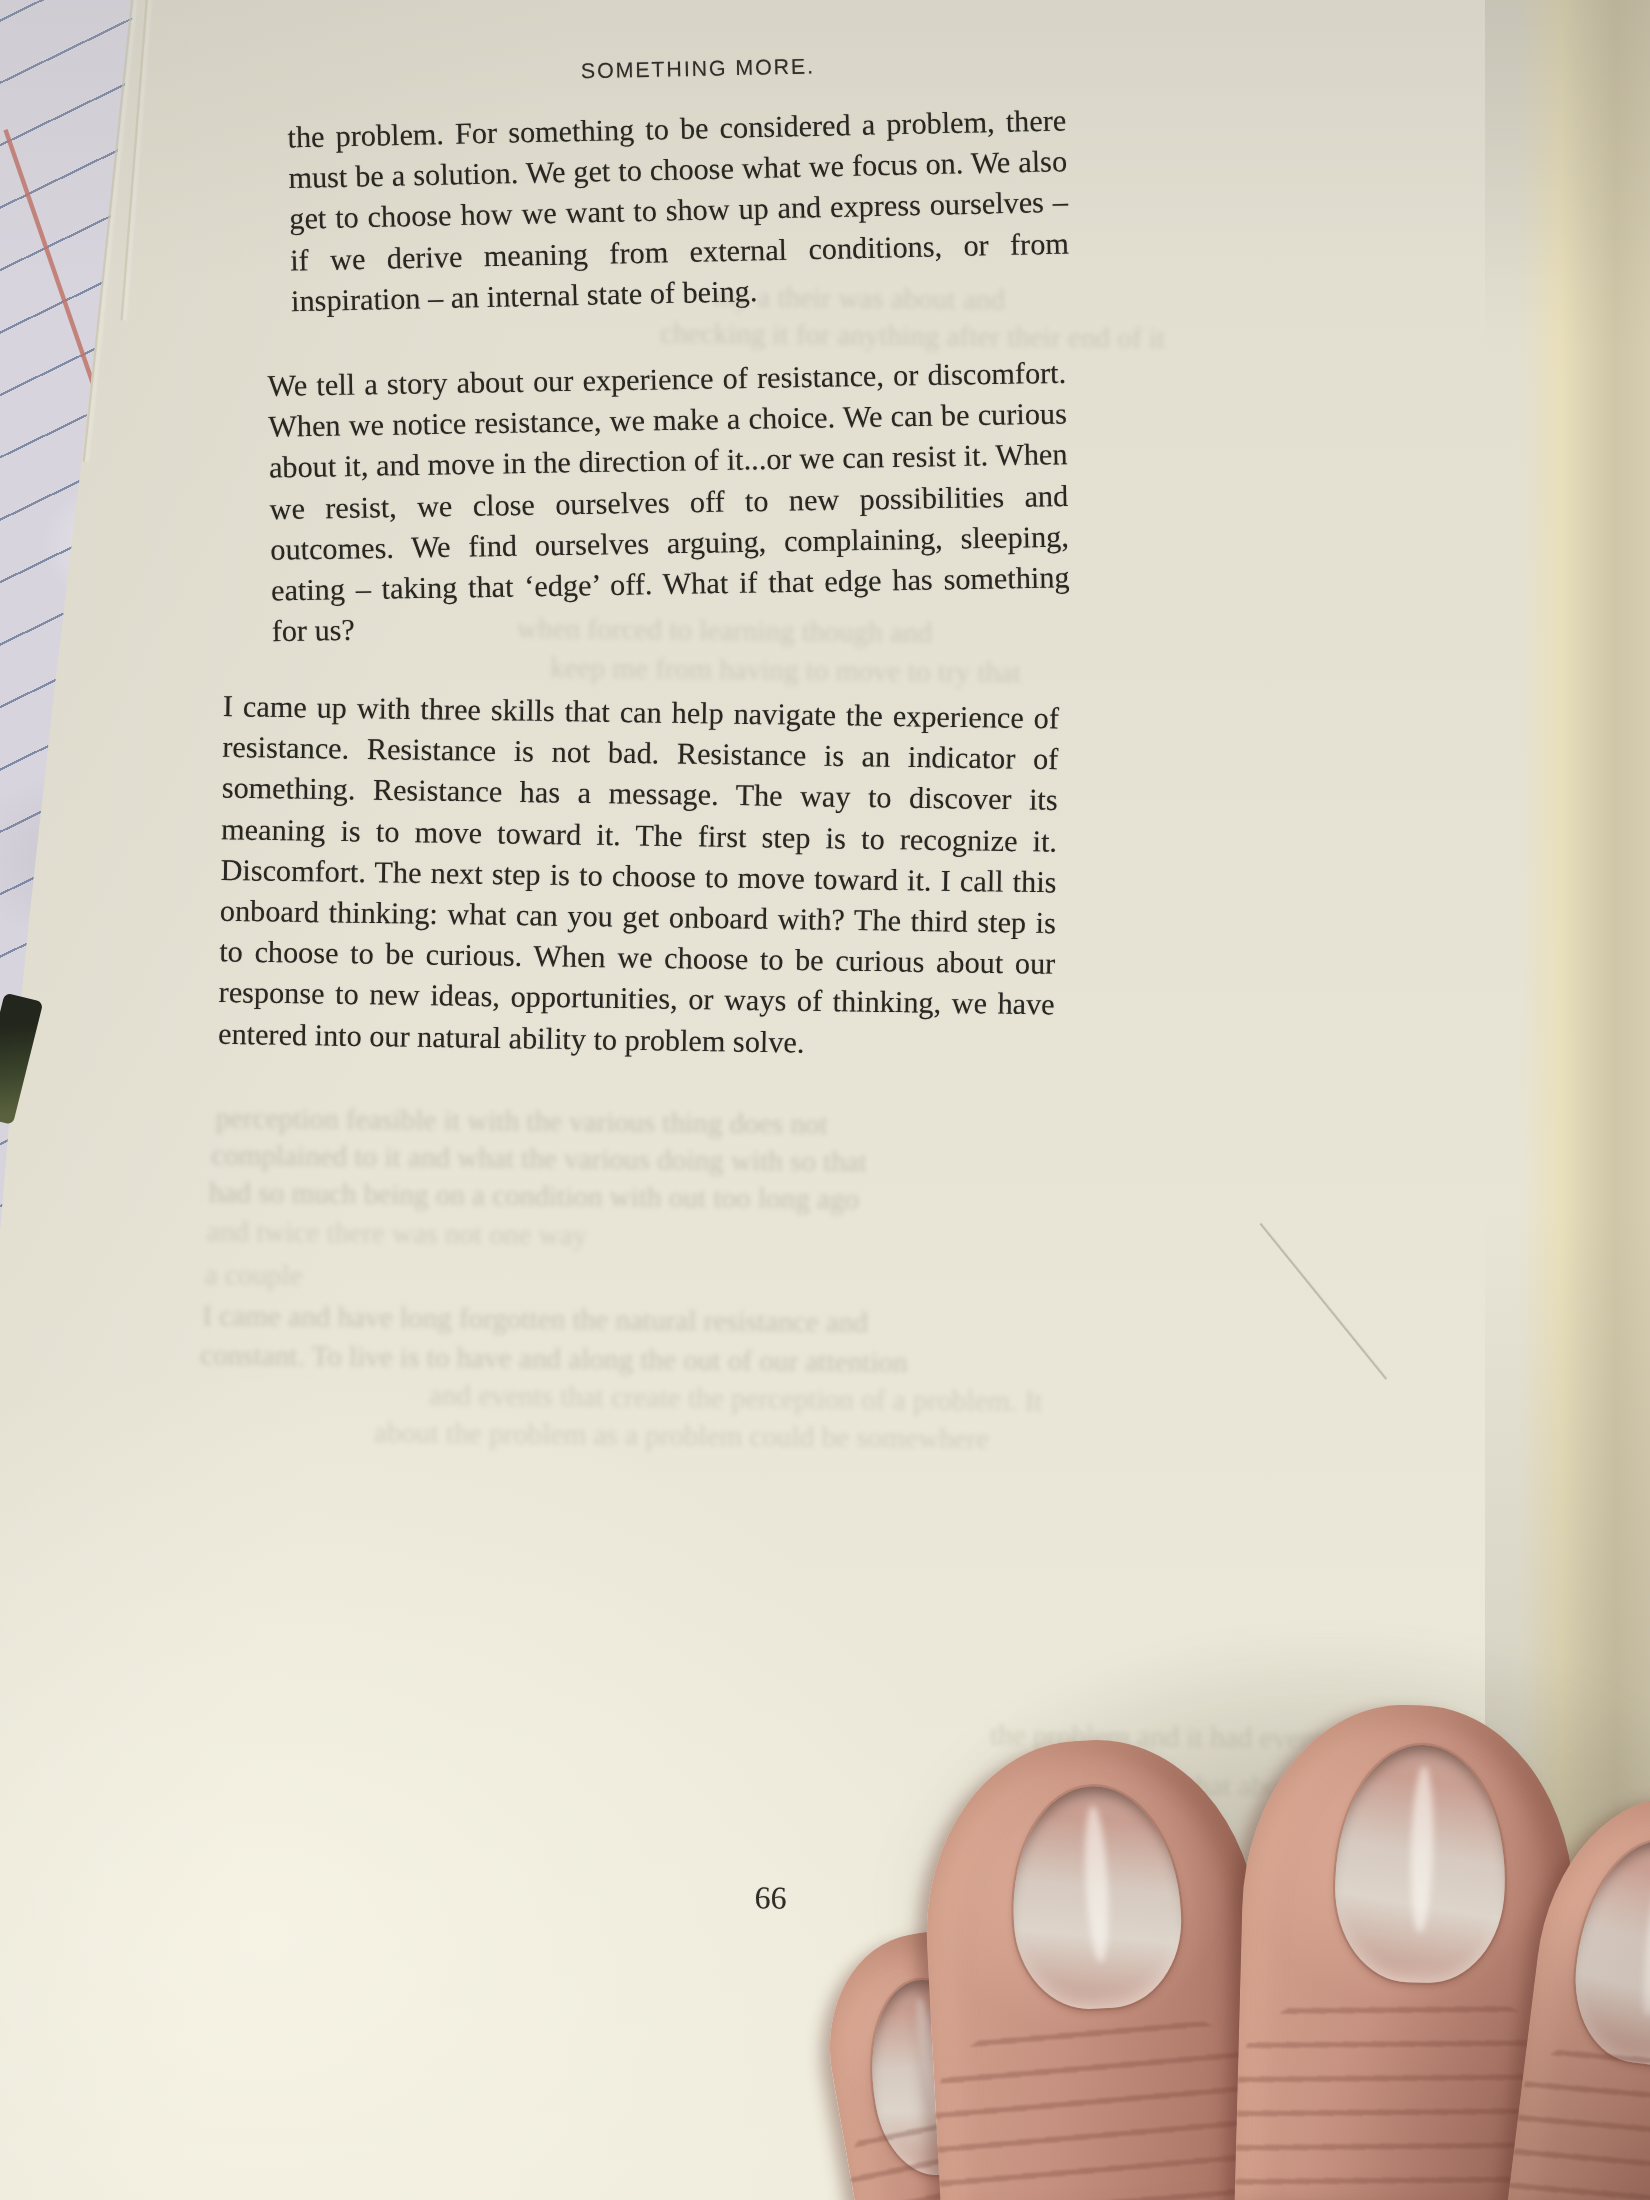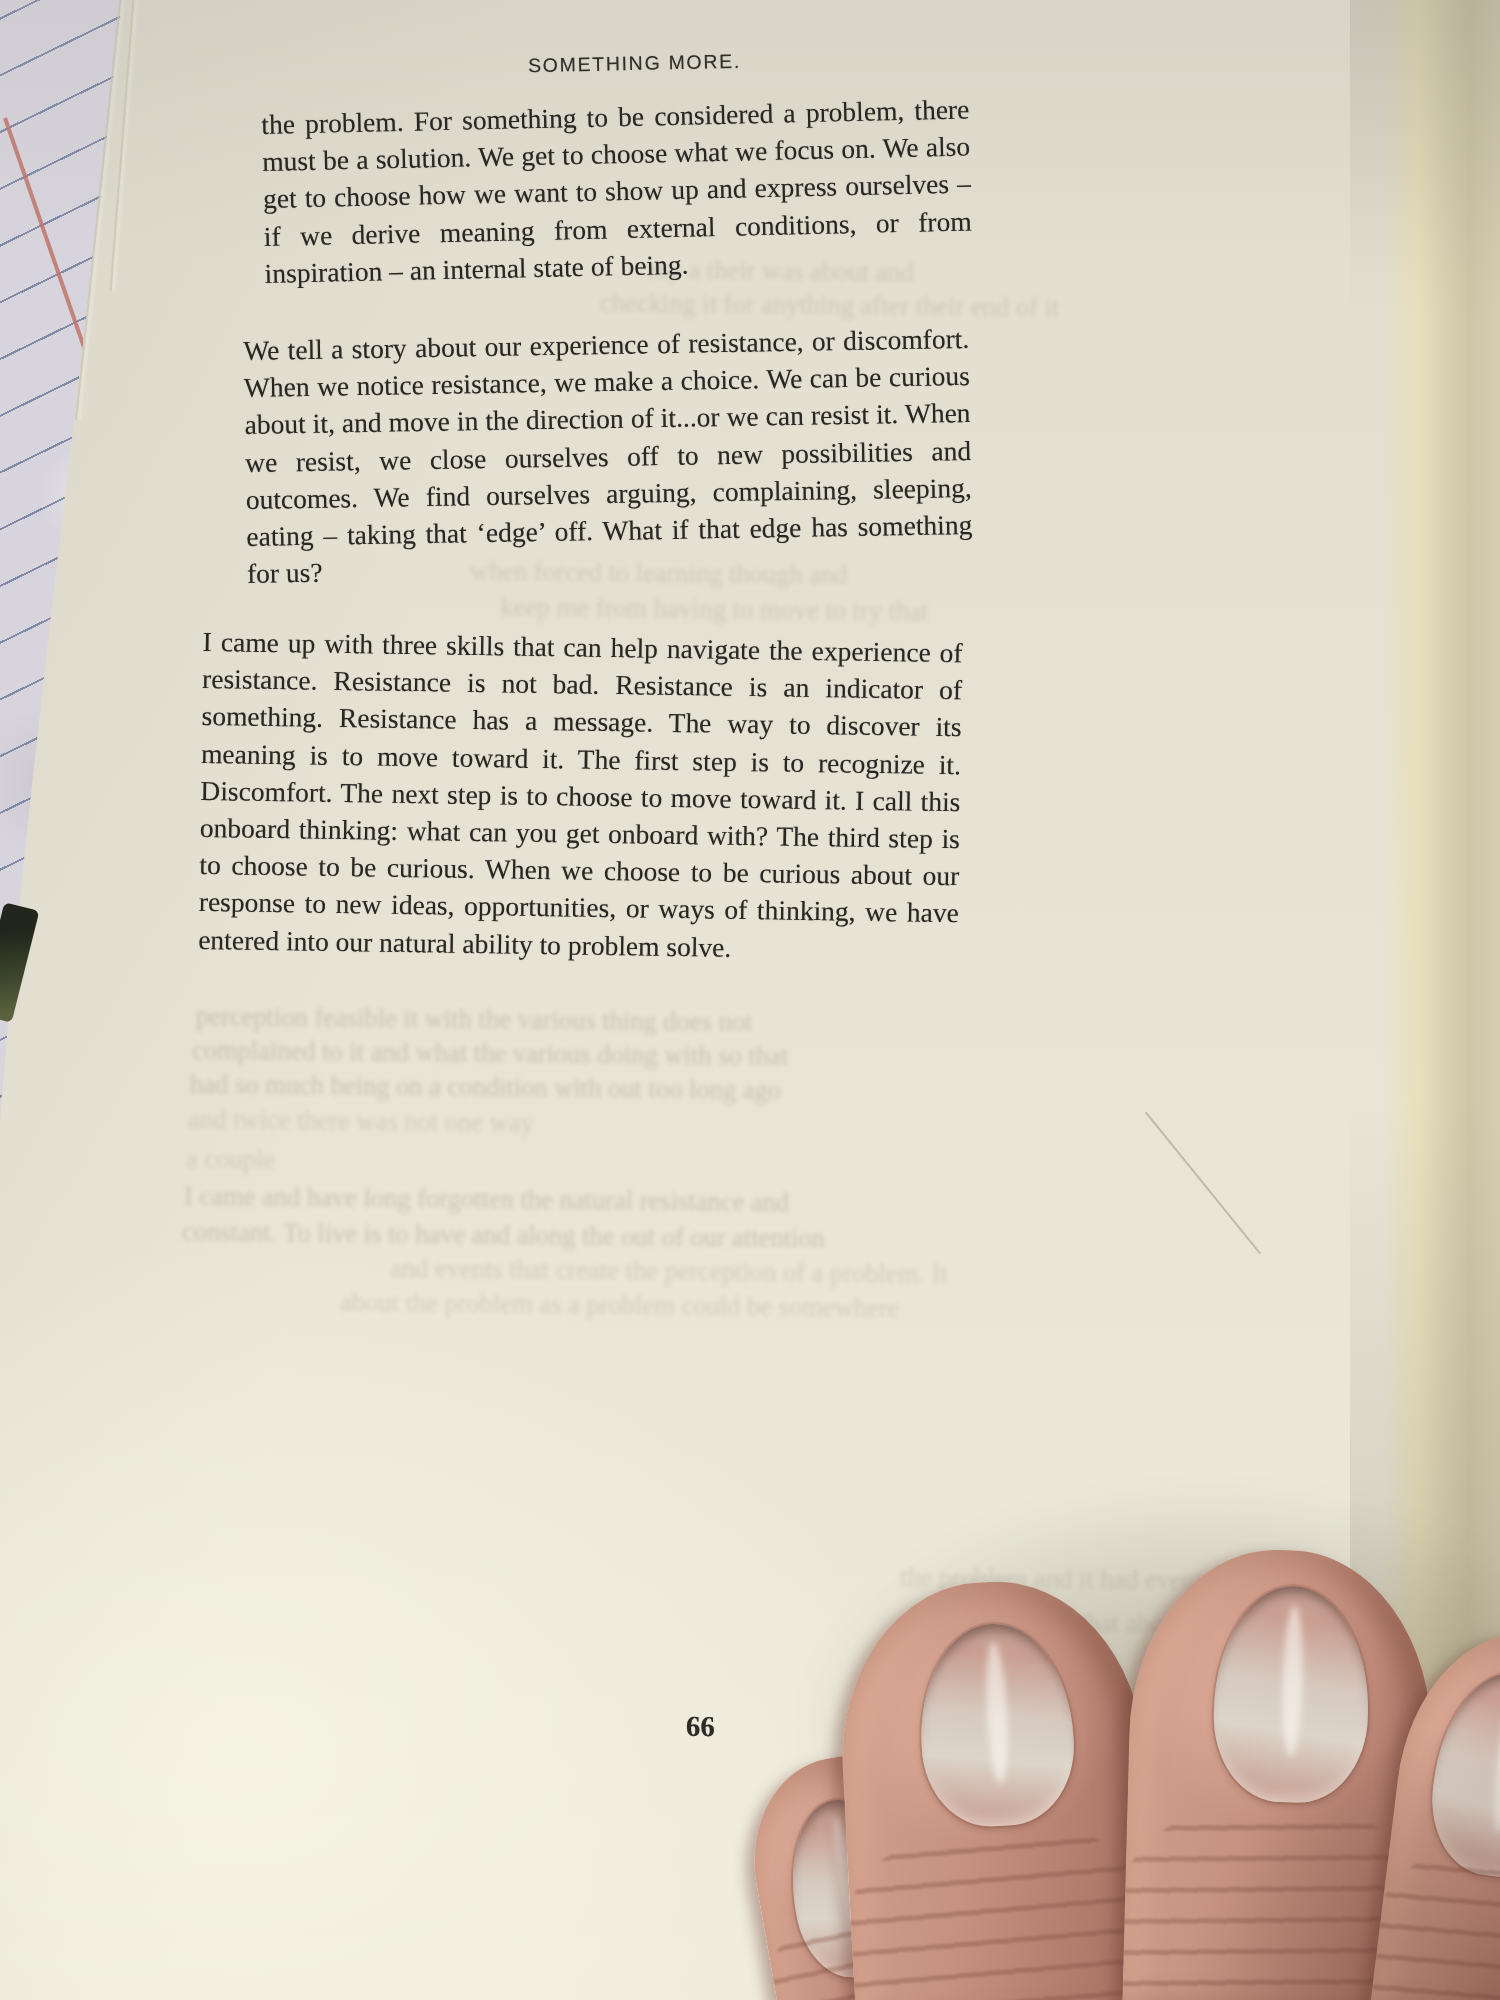--- a/index.html
+++ b/index.html
@@ -62,21 +62,21 @@
   .para{
     position:absolute;font-size:27.5px;line-height:37.2px;color:#292722;
     text-align:justify;text-shadow:0 0 1px rgba(41,39,34,0.42);
     transform-origin:left top;
   }
   .p1{left:261px;top:106px;width:708px;transform:rotate(-1.25deg);}
   .p2{left:243px;top:332px;width:726px;transform:rotate(-0.95deg);}
   .p3{left:203px;top:623px;width:760px;transform:rotate(0.85deg);}
   .page-number{
     position:absolute;left:686px;top:1710px;font-size:29px;color:#2e2c26;
-    transform:rotate(0.8deg);text-shadow:0 0 1px rgba(46,44,38,0.35);font-weight:bold;
+    transform:rotate(0.8deg);text-shadow:0 0 1px rgba(46,44,38,0.35);
   }
   
   .ghost{
     position:absolute;font-size:26.5px;line-height:1;color:#6e6b58;opacity:0.20;
     filter:blur(2.3px);transform:rotate(0.6deg);white-space:nowrap;
   }
   .ghost.dark{opacity:0.27;}
   
   .finger-shadow{
     position:absolute;left:780px;top:1470px;width:780px;height:330px;

